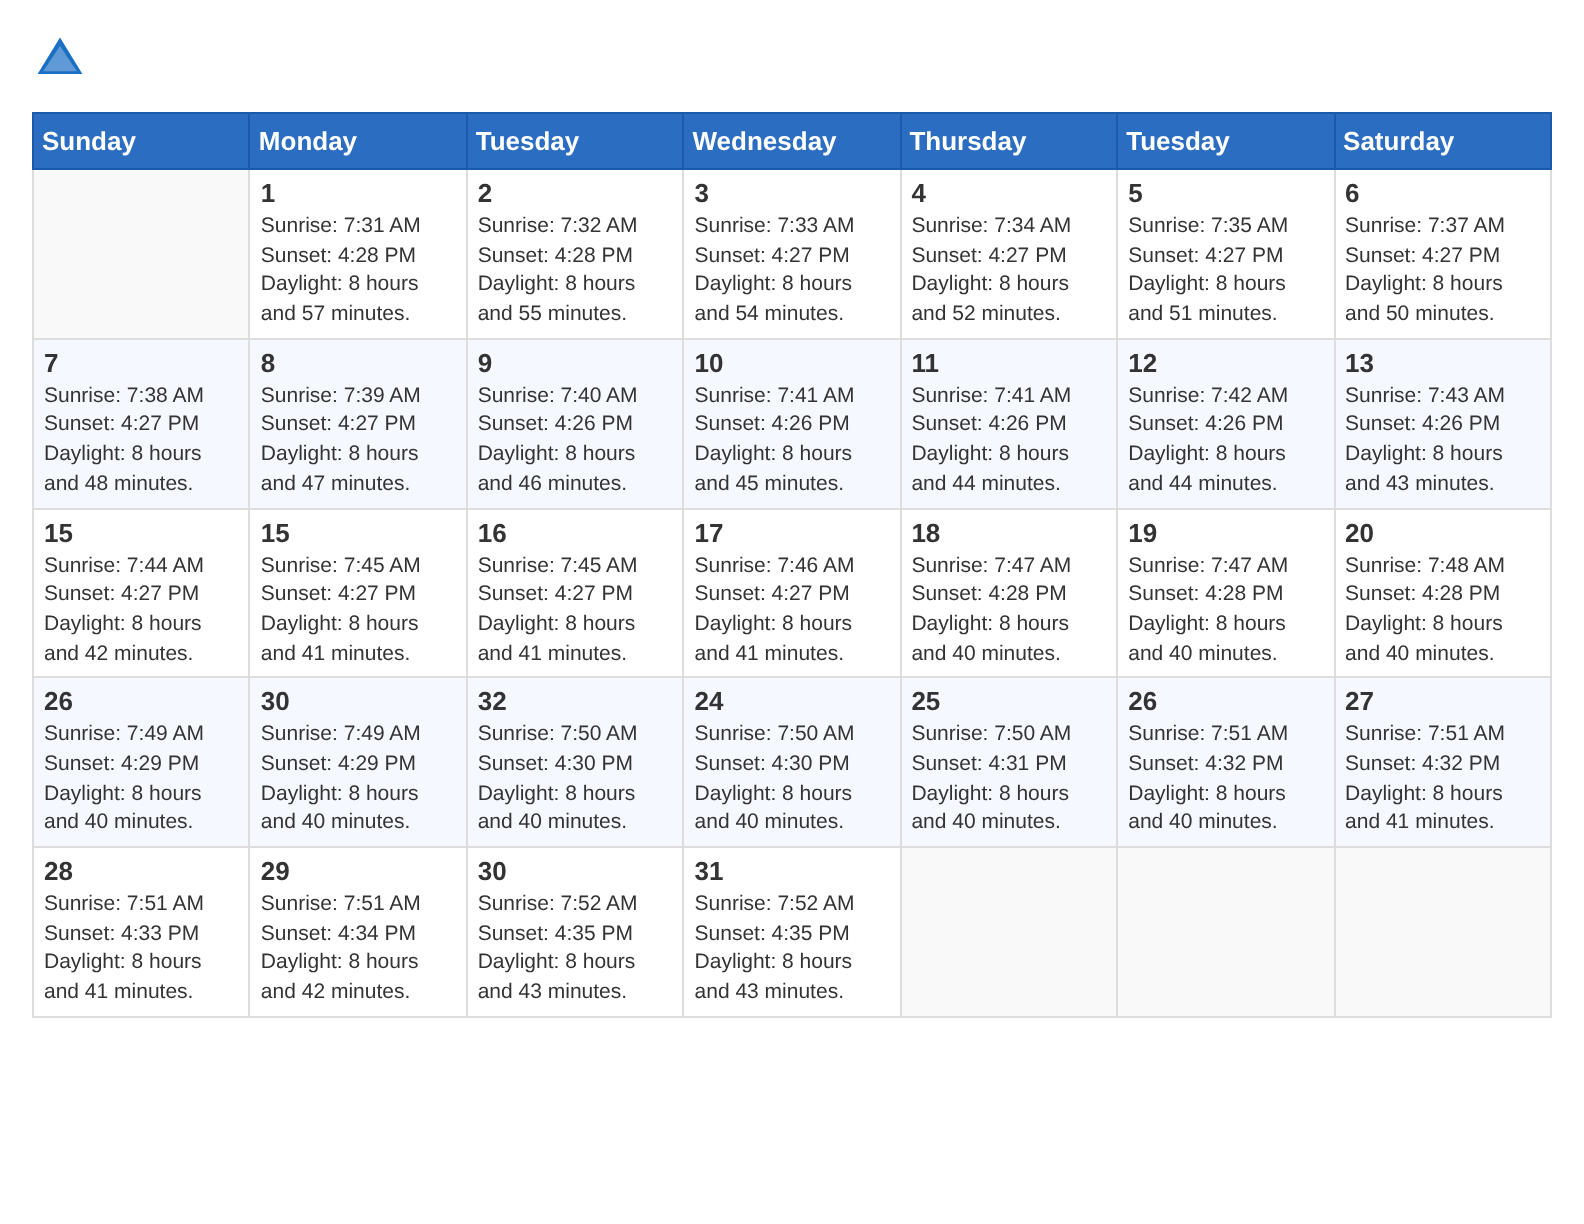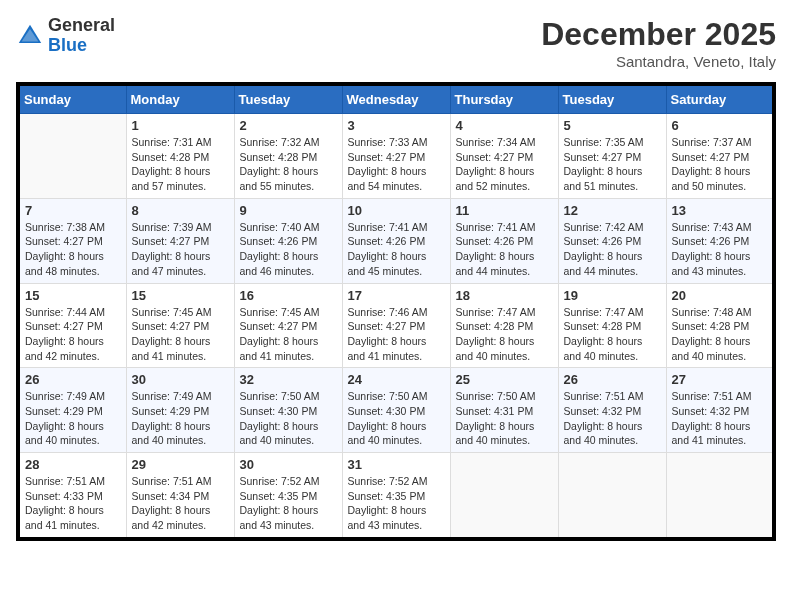--- a/index.html
+++ b/index.html
@@ -40,21 +40,21 @@
       font-weight: bold;
       color: #333;
     }
     .subtitle {
       font-size: 15px;
       color: #555;
     }
     .calendar {
       width: 100%;
       border-collapse: collapse;
-      border: 4px solid #000000;
+      border: 1px solid #000000;
     }
     .calendar th {
       background: #2a6dc1;
       color: #fff;
       font-size: 13px;
       font-weight: bold;
       padding: 6px 4px;
       text-align: left;
       border: 1px solid #1a5aaa;
     }
@@ -86,28 +86,20 @@
   </style>
 </head>
 <body>
 
 <div class="header">
   <div class="logo">
     <svg class="logo-icon" viewBox="0 0 40 40">
       <polygon points="20,4 36,30 4,30" fill="#1a6fc4"></polygon>
       <polygon points="20,10 32,28 8,28" fill="#fff" opacity="0.3"></polygon>
     </svg>
-    <div class="logo-text">
-      <span class="logo-general">General</span><br>
-      <span class="logo-blue">Blue</span>
-    </div>
-  </div>
-  <div class="title-block">
-    <div class="month-title">December 2025</div>
-    <div class="subtitle">Santandra, Veneto, Italy</div>
   </div>
 </div>
 
 <table class="calendar">
   <thead>
     <tr>
     <th>Sunday</th>
         <th>Monday</th>
         <th>Tuesday</th>
         <th>Wednesday</th>

